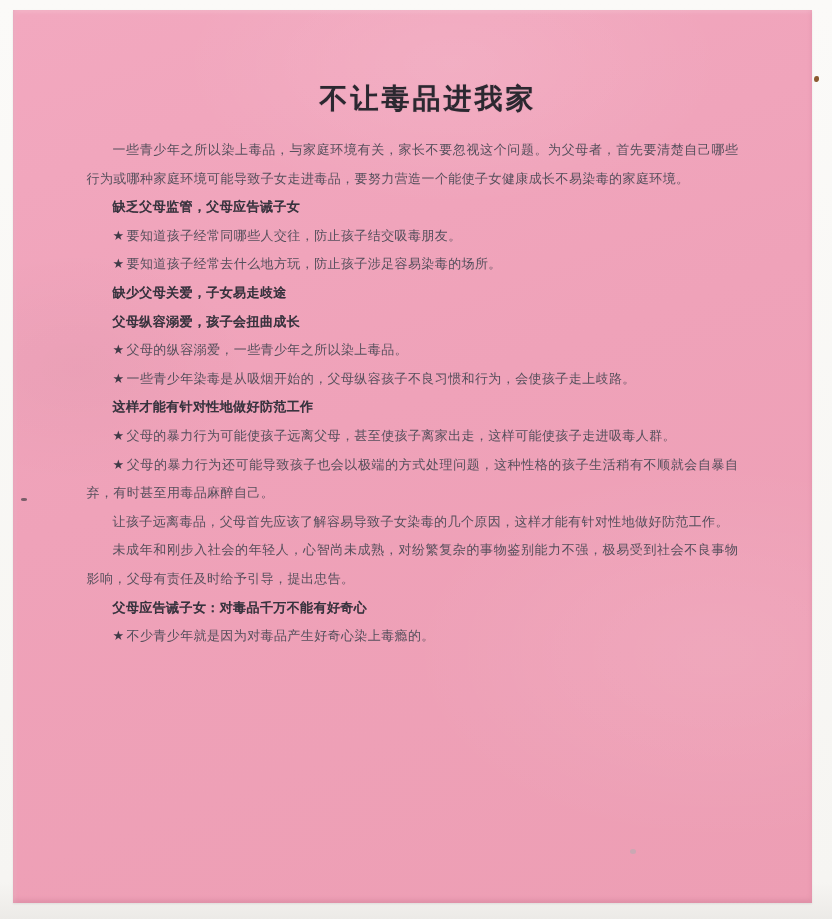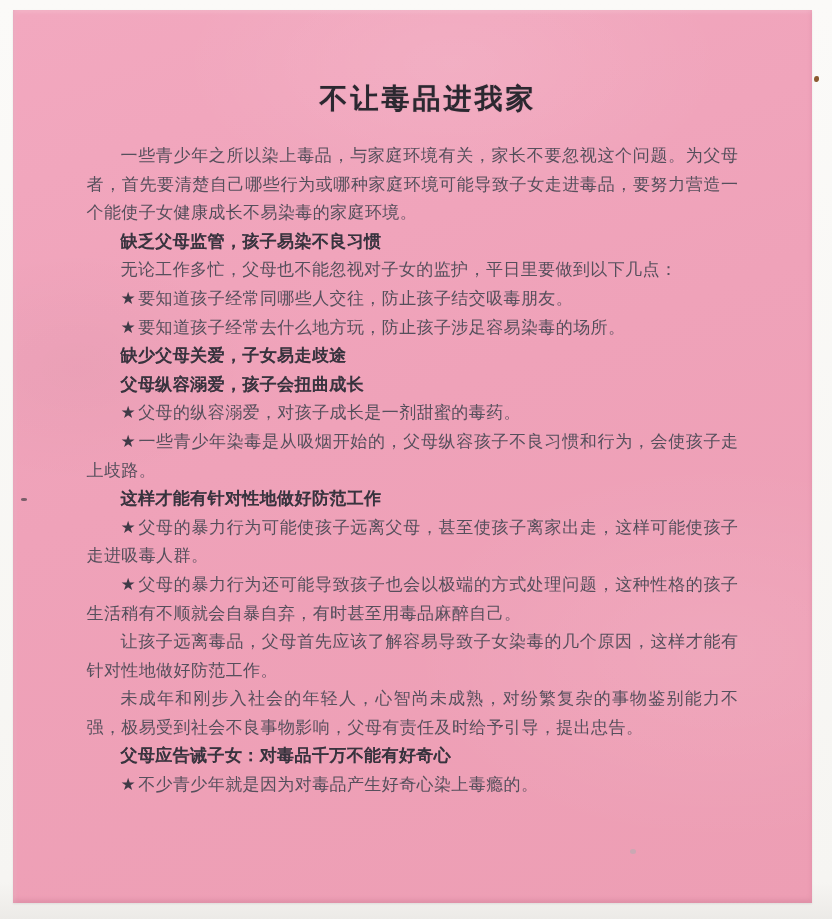--- a/index.html
+++ b/index.html
@@ -36,22 +36,22 @@
     font-weight: bold;
     font-size: 28px;
     line-height: 34px;
     letter-spacing: 3px;
     color: #2b2830;
     text-shadow: 0 0 1px rgba(43,40,48,0.35);
     padding-left: 31px;
   }
   .body-text {
     width: 652px;
-    margin: 26px auto 0 auto;
-    font-size: 17px;
+    margin: 20px auto 0 auto;
+    font-size: 13px;
     line-height: 28.6px;
     letter-spacing: 0.4px;
     color: #564f5c;
     text-align: justify;
   }
   .body-text p {
     margin: 0;
     text-indent: 2em;
   }
   .body-text p.heading {
@@ -82,27 +82,26 @@
   }
 </style>
 </head>
 <body>
 
 <div class="scan-bg">
   <div class="paper">
     <h1 class="title">不让毒品进我家</h1>
     <div class="body-text" id="paragraphs">
         <p class="body">一些青少年之所以染上毒品，与家庭环境有关，家长不要忽视这个问题。为父母者，首先要清楚自己哪些行为或哪种家庭环境可能导致子女走进毒品，要努力营造一个能使子女健康成长不易染毒的家庭环境。</p>
-        <p class="heading">缺乏父母监管，孩子易染不良习惯</p>
-        <p class="body">无论工作多忙，父母也不能忽视对子女的监护，平日里要做到以下几点：</p>
+        <p class="heading">缺乏父母监管，父母应告诫子女</p>
         <p class="bullet"><span class="star">★</span><span>要知道孩子经常同哪些人交往，防止孩子结交吸毒朋友。</span></p>
         <p class="bullet"><span class="star">★</span><span>要知道孩子经常去什么地方玩，防止孩子涉足容易染毒的场所。</span></p>
         <p class="heading">缺少父母关爱，子女易走歧途</p>
         <p class="heading">父母纵容溺爱，孩子会扭曲成长</p>
-        <p class="bullet"><span class="star">★</span><span>父母的纵容溺爱，对孩子成长是一剂甜蜜的毒药。</span></p>
+        <p class="bullet"><span class="star">★</span><span>父母的纵容溺爱，一些青少年之所以染上毒品。</span></p>
         <p class="bullet"><span class="star">★</span><span>一些青少年染毒是从吸烟开始的，父母纵容孩子不良习惯和行为，会使孩子走上歧路。</span></p>
         <p class="heading">这样才能有针对性地做好防范工作</p>
         <p class="bullet"><span class="star">★</span><span>父母的暴力行为可能使孩子远离父母，甚至使孩子离家出走，这样可能使孩子走进吸毒人群。</span></p>
         <p class="bullet"><span class="star">★</span><span>父母的暴力行为还可能导致孩子也会以极端的方式处理问题，这种性格的孩子生活稍有不顺就会自暴自弃，有时甚至用毒品麻醉自己。</span></p>
         <p class="body">让孩子远离毒品，父母首先应该了解容易导致子女染毒的几个原因，这样才能有针对性地做好防范工作。</p>
         <p class="body">未成年和刚步入社会的年轻人，心智尚未成熟，对纷繁复杂的事物鉴别能力不强，极易受到社会不良事物影响，父母有责任及时给予引导，提出忠告。</p>
         <p class="heading">父母应告诫子女：对毒品千万不能有好奇心</p>
         <p class="bullet"><span class="star">★</span><span>不少青少年就是因为对毒品产生好奇心染上毒瘾的。</span></p>
       </div>
   </div>

